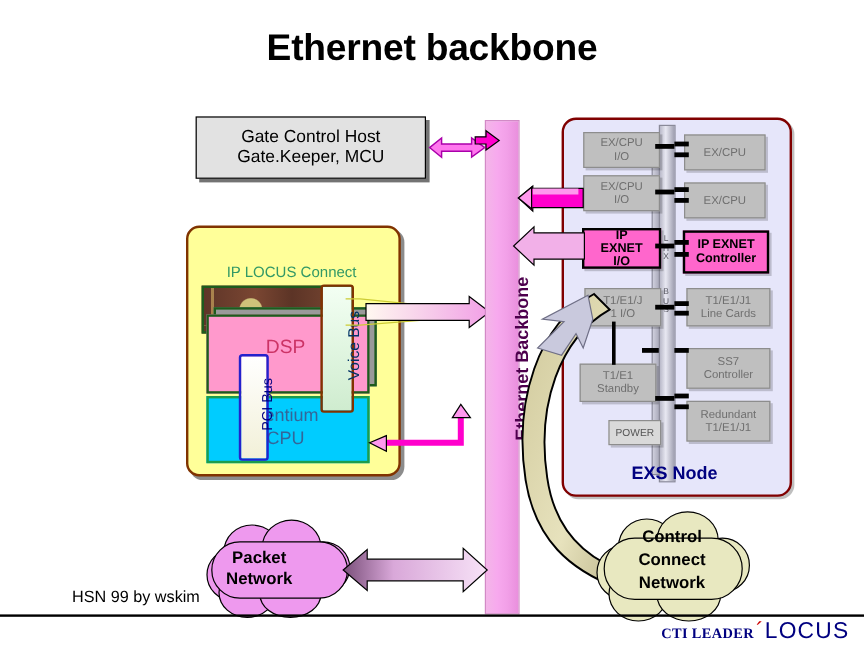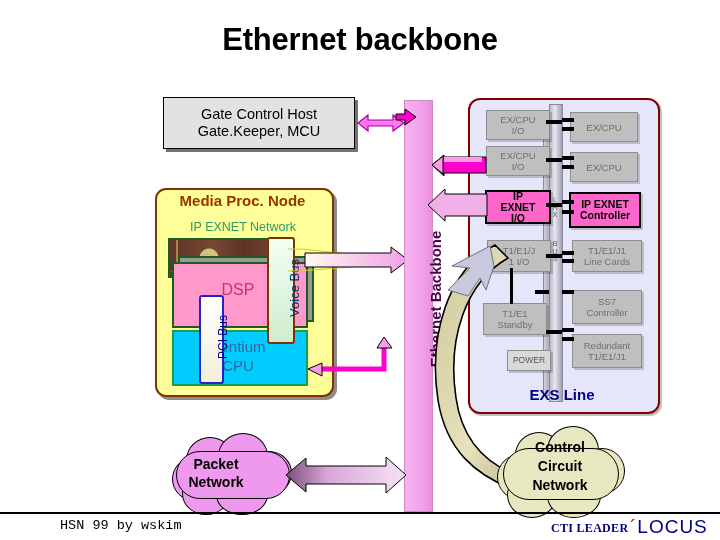--- a/index.html
+++ b/index.html
@@ -131,21 +131,21 @@
   .cloud .lobe{position:absolute;border-radius:50%;border:1.5px solid #000;}
   #pkt-cloud .lobe{background:#ee99ee;}
   #cs-cloud .lobe{background:#e8e8c0;}
   .cloud-label{position:absolute;text-align:center;font-weight:bold;color:#000;z-index:5;}
 
   
   .arrow-svg{position:absolute;overflow:visible;}
 
   
   #footrule{left:0px;top:512px;width:720px;height:2px;background:#000;}
-  #foot-left{left:60px;top:518px;font-family:Liberation Mono, monospace;font-size:13.5px;color:#000;}
+  #foot-left{left:60px;top:490px;font-family:Liberation Sans, sans-serif;font-size:13.5px;color:#000;}
   #cti{left:551px;top:521px;font-family:"Liberation Serif",serif;font-weight:bold;font-size:12px;color:#000080;letter-spacing:.3px;}
   #locus{left:630px;top:516px;font-size:19px;font-weight:normal;color:#000080;letter-spacing:1px;}
   #locus .tick{color:#cc0000;}
 </style>
 </head>
 <body>
 
 <div id="stage">
 
   <div class="abs" id="title">Ethernet backbone</div>
@@ -153,22 +153,21 @@
   <div class="abs" id="cch">
     <div>Gate Control Host</div>
     <div>Gate.Keeper, MCU</div>
   </div>
 
   <svg class="arrow-svg" style="left:355px;top:112px;width:52px;height:22px">
     <path d="M3,11 L13,3 L13,8 L38,8 L38,3 L49,11 L38,19 L38,14 L13,14 L13,19 Z" fill="#ff77ee" stroke="#aa00aa" stroke-width="1.2"></path>
   </svg>
 
   <div class="abs" id="mpn"></div>
-  <div class="abs" id="mpn-title">Media Proc. Node</div>
-  <div class="abs" id="mpn-sub">IP EXNET Network</div>
+  <div class="abs" id="mpn-sub">IP LOCUS Connect</div>
   <div class="abs" id="board"></div>
 
   <div class="abs" id="dsp-shadow"></div>
   <div class="abs" id="dsp"></div>
   <div class="abs" id="dsp-label">DSP</div>
 
   <div class="abs" id="cpu"></div>
   <div class="abs" id="cpu-label">
     <div>Pentium</div>
     <div>CPU</div>
@@ -262,21 +261,21 @@
   <div class="abs stub" style="left:562px;top:210px;width:12px"></div>
   <div class="abs stub" style="left:546px;top:254px;width:16px"></div>
   <div class="abs stub" style="left:562px;top:251px;width:12px"></div>
   <div class="abs stub" style="left:562px;top:259px;width:12px"></div>
   <div class="abs stub" style="left:535px;top:290px;width:14px"></div>
   <div class="abs stub" style="left:562px;top:290px;width:12px"></div>
   <div class="abs stub" style="left:546px;top:330px;width:16px"></div>
   <div class="abs stub" style="left:562px;top:328px;width:12px"></div>
   <div class="abs stub" style="left:562px;top:337px;width:12px"></div>
   <div class="abs" style="left:510px;top:268px;width:3px;height:36px;background:#000"></div>
-  <div class="abs" id="exs-title">EXS Line</div>
+  <div class="abs" id="exs-title">EXS Node</div>
 
   <svg class="arrow-svg" style="left:430px;top:154px;width:60px;height:22px">
     <path d="M14,3 L56,3 L56,19 L14,19 L14,22 L2,11 L14,1 Z" fill="#ff00cc" stroke="#000" stroke-width="1"></path>
     <path d="M14,3 L52,3 L52,8 L14,8 Z" fill="#ff99ee" stroke="none"></path>
     <path d="M13,2 L2,11 L13,20 Z" fill="#ff99ee" stroke="#000" stroke-width="1"></path>
   </svg>
   <svg class="arrow-svg" style="left:427px;top:188px;width:62px;height:34px">
     <path d="M60,6 L18,6 L18,1 L1,17 L18,33 L18,28 L60,28 Z" fill="#f2b0e8" stroke="#000" stroke-width="1"></path>
   </svg>
   <svg class="arrow-svg" style="left:396px;top:108px;width:22px;height:18px">
@@ -328,21 +327,21 @@
     <div class="lobe" style="left:0px;top:28px;width:44px;height:44px"></div>
     <div class="lobe" style="left:18px;top:6px;width:46px;height:44px"></div>
     <div class="lobe" style="left:50px;top:0px;width:50px;height:46px"></div>
     <div class="lobe" style="left:82px;top:22px;width:44px;height:44px"></div>
     <div class="lobe" style="left:10px;top:46px;width:48px;height:44px"></div>
     <div class="lobe" style="left:50px;top:48px;width:52px;height:42px"></div>
     <div class="lobe" style="left:6px;top:22px;width:114px;height:50px;border-radius:42px"></div>
   </div>
   <div class="cloud-label" style="left:497px;top:438px;width:126px;font-size:14px;line-height:19px">
     <div>Control</div>
-    <div>Circuit</div>
+    <div>Connect</div>
     <div>Network</div>
   </div>
 
   <div class="abs" id="footrule"></div>
   <div class="abs" id="foot-left">HSN 99 by wskim</div>
   <div class="abs" id="cti">CTI LEADER</div>
   <div class="abs" id="locus"><span class="tick">´</span><span>LOCUS</span></div>
 
 </div>
 

